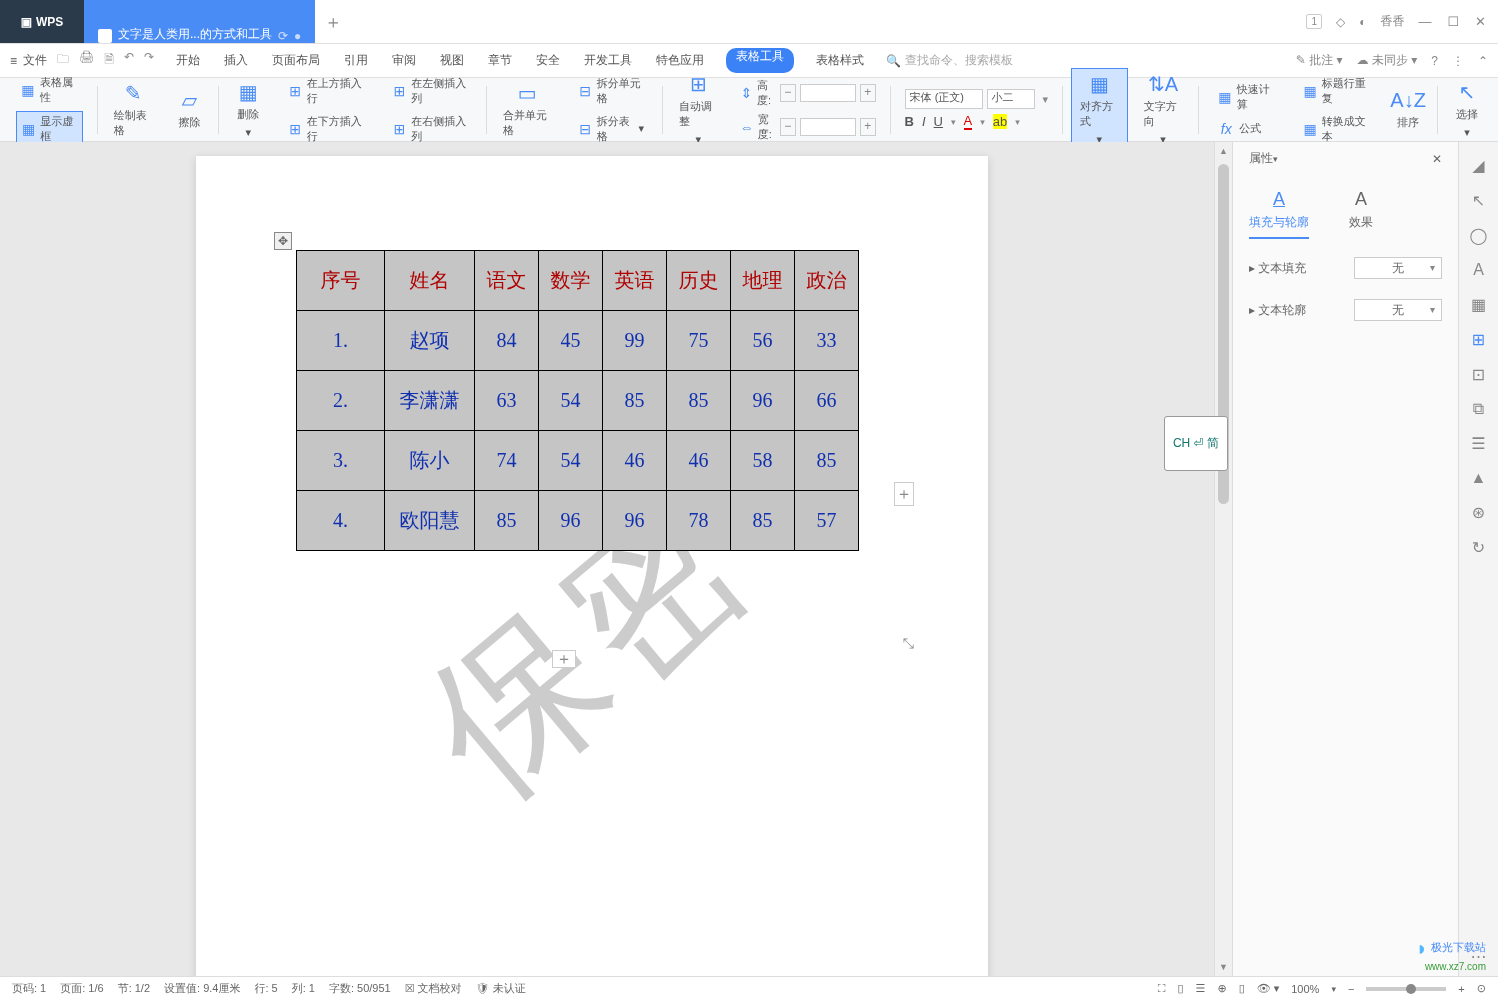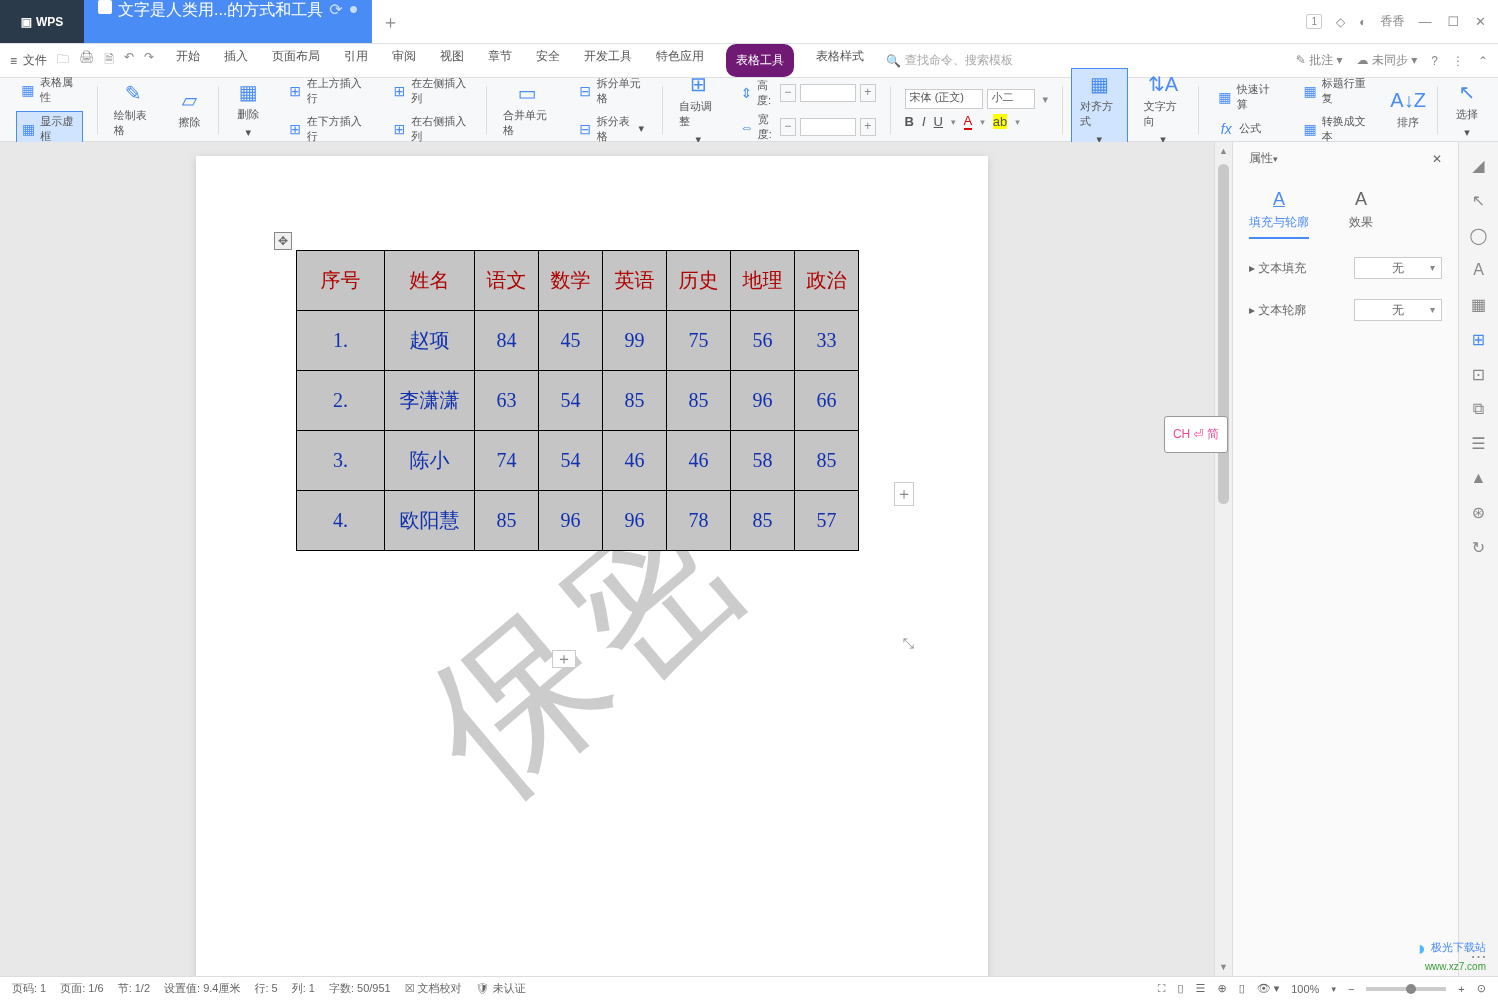--- a/index.html
+++ b/index.html
@@ -1,35 +1,35 @@
 <!DOCTYPE html>
 <html><head>
 <meta charset="utf-8">
 <style>
 * { margin: 0; padding: 0; box-sizing: border-box; font-family: "Microsoft YaHei", sans-serif; }
 body { background: #f5f5f5; width: 1498px; height: 1000px; overflow: hidden; position: relative; }
 
 
 .titlebar { height: 44px; background: #fff; display: flex; align-items: stretch; border-bottom: 1px solid #e0e0e0; }
 .wps-logo { width: 84px; background: #2b3a4a; color: #fff; display: flex; align-items: center; justify-content: center; font-size: 12px; font-weight: bold; gap: 4px; }
-.tab { background: #4a8cf5; color: #fff; display: flex; align-items: flex-start; padding: 0 14px; font-size: 16px; gap: 6px; min-width: 200px; }
+.tab { background: #4a8cf5; color: #fff; display: flex; align-items: flex-end; padding: 0 14px; font-size: 12px; gap: 6px; min-width: 200px; }
 .tab-icon { width: 14px; height: 14px; background: #fff; border-radius: 2px; }
 .tab-add { width: 36px; display: flex; align-items: center; justify-content: center; color: #888; font-size: 18px; cursor: pointer; }
 .titlebar-right { margin-left: auto; display: flex; align-items: center; gap: 14px; padding-right: 12px; color: #888; font-size: 12px; }
 .win-controls { display: flex; gap: 16px; color: #888; font-size: 13px; }
 .badge { background: #fff; border: 1px solid #ccc; border-radius: 2px; padding: 1px 4px; font-size: 10px; }
 
 
 .menubar { height: 34px; background: #fff; display: flex; align-items: center; padding: 0 10px; font-size: 12px; color: #555; border-bottom: 1px solid #e0e0e0; }
 .menubar .hamburger { margin-right: 6px; }
 .menubar .file-btn { margin-right: 10px; }
 .menubar .qat { display: flex; gap: 10px; margin-right: 20px; color: #888; }
 .menubar .tabs { display: flex; gap: 20px; }
 .menubar .tab-item { cursor: pointer; padding: 4px 2px; }
-.menubar .tab-item.active { color: #fff; background: #701a75; border-radius: 10px; padding: 8px 10px; }
+.menubar .tab-item.active { color: #fff; background: #3b82f6; border-radius: 10px; padding: 0 10px; }
 .menubar .search { margin-left: 20px; color: #aaa; display: flex; align-items: center; gap: 4px; }
 .menubar .right { margin-left: auto; display: flex; align-items: center; gap: 14px; color: #888; }
 
 
 .ribbon { height: 64px; background: #f7f8fa; border-bottom: 1px solid #ddd; display: flex; align-items: center; padding: 0 10px; font-size: 11px; color: #555; gap: 8px; }
 .ribbon-group { display: flex; flex-direction: column; gap: 4px; padding: 0 6px; }
 .ribbon-sep { width: 1px; height: 48px; background: #ddd; }
 .ribbon-btn { display: flex; align-items: center; gap: 4px; padding: 2px 4px; cursor: pointer; }
 .ribbon-btn.active { background: #d0e4ff; border: 1px solid #4a8cf5; }
 .ribbon-big { display: flex; flex-direction: column; align-items: center; gap: 4px; padding: 4px 8px; cursor: pointer; font-size: 11px; }
@@ -73,21 +73,21 @@
 
 
 .props-panel { width: 226px; background: #fafafa; border-left: 1px solid #ddd; padding: 8px 16px; font-size: 12px; color: #666; }
 .props-title { display: flex; justify-content: space-between; align-items: center; padding-bottom: 8px; }
 .props-tabs { display: flex; gap: 40px; margin: 8px 0; }
 .props-tabs .pt { display: flex; flex-direction: column; align-items: center; gap: 4px; padding: 6px 0; }
 .props-tabs .pt.active { color: #4a8cf5; border-bottom: 2px solid #4a8cf5; }
 .props-row { display: flex; justify-content: space-between; align-items: center; padding: 10px 0; }
 .props-select { width: 88px; height: 22px; border: 1px solid #ccc; background: #fff; text-align: center; line-height: 20px; position: relative;}
 .props-select::after { content: "▾"; position: absolute; right: 6px; color: #888; font-size: 10px;}
-.ime-tip { position: absolute; right: 270px; top: 416px; background: #fff; border: 1px solid #999; border-radius: 3px; padding: 9px 8px; font-size: 12px; color: #ec4899;}
+.ime-tip { position: absolute; right: 270px; top: 416px; background: #fff; border: 1px solid #999; border-radius: 3px; padding: 18px 8px; font-size: 12px; color: #0f766e;}
 
 
 .right-toolbar { width: 40px; background: #f4f4f4; border-left: 1px solid #ddd; display: flex; flex-direction: column; align-items: center; gap: 16px; padding-top: 14px; color: #888; font-size: 16px;}
 .right-toolbar .rt-icon { cursor: pointer; }
 .right-toolbar .rt-icon.active { color: #4a8cf5; }
 
 
 .statusbar { position: absolute; bottom: 0; left: 0; right: 0; height: 24px; background: #fff; border-top: 1px solid #ddd; display: flex; align-items: center; padding: 0 12px; font-size: 11px; color: #666; gap: 14px;}
 .statusbar .right { margin-left: auto; display: flex; align-items: center; gap: 12px;}
 .zoom-slider { width: 80px; height: 4px; background: #ccc; position: relative;}

